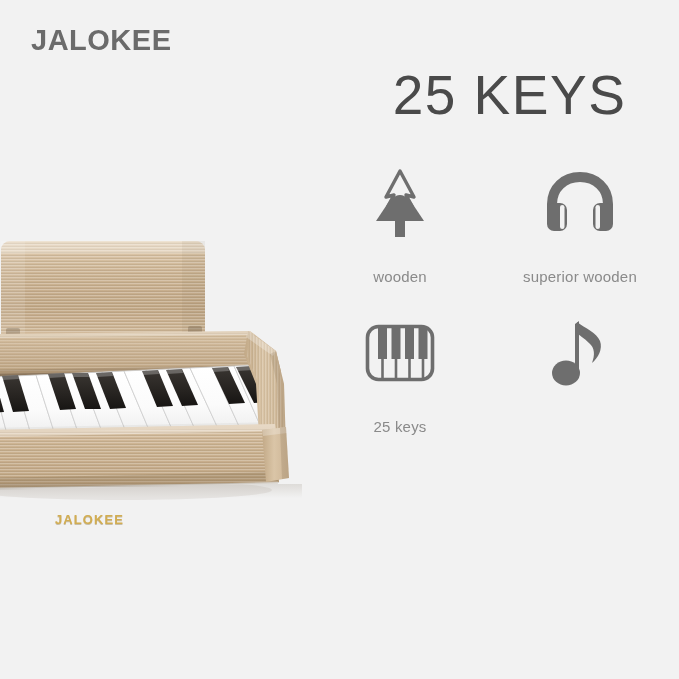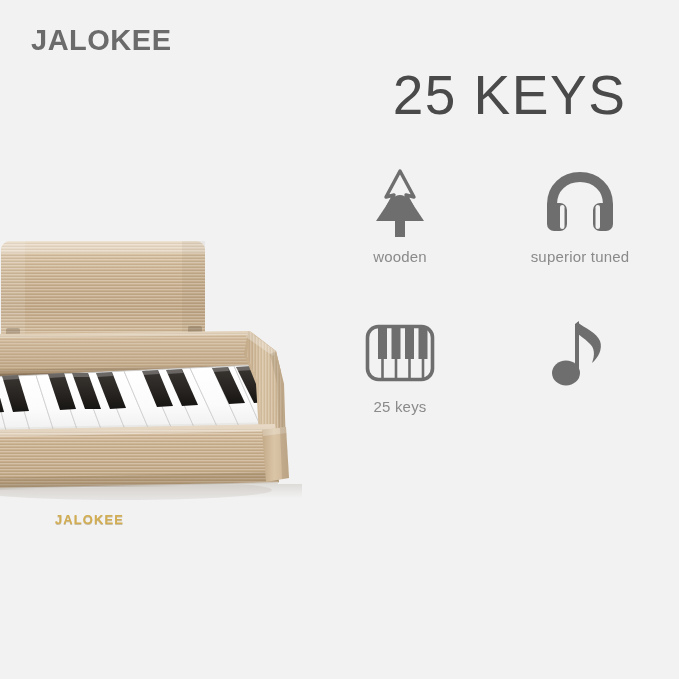--- a/index.html
+++ b/index.html
@@ -59,20 +59,21 @@
     display: grid;
     grid-template-columns: 1fr 1fr;
     grid-template-rows: 1fr 1fr 1fr;
   }
   .feature {
     display: flex;
     flex-direction: column;
     align-items: center;
     justify-content: flex-start;
     padding-top: 4px;
+    gap: 20px;
   }
   .feature-icon {
     height: 78px;
     display: flex;
     align-items: center;
     justify-content: center;
   }
   .feature-icon svg { display: block; }
   .feature-label {
     margin-top: 6px;
@@ -311,21 +312,21 @@
     <div class="feature">
       <div class="feature-icon">
         <svg width="74" height="66" viewBox="0 0 74 66" xmlns="http://www.w3.org/2000/svg">
           <path d="M9 46 V34 C9 18 21 7 37 7 C53 7 65 18 65 34 V46" fill="none" stroke="#6e6e6e" stroke-width="10" stroke-linecap="round"></path>
           <rect x="4" y="33" width="20" height="28" rx="7" fill="#6e6e6e"></rect>
           <rect x="50" y="33" width="20" height="28" rx="7" fill="#6e6e6e"></rect>
           <rect x="17" y="35" width="4.5" height="24" rx="2.2" fill="#f2f2f2"></rect>
           <rect x="52.5" y="35" width="4.5" height="24" rx="2.2" fill="#f2f2f2"></rect>
         </svg>
       </div>
-      <div class="feature-label">superior tuned</div>
+      <div class="feature-label">superior wooden</div>
     </div>
 
     <div class="feature">
       <div class="feature-icon">
         <svg width="72" height="60" viewBox="0 0 72 60" xmlns="http://www.w3.org/2000/svg">
           <rect x="3.5" y="3.5" width="65" height="53" rx="11" fill="none" stroke="#6e6e6e" stroke-width="3.6"></rect>
           <g fill="#6e6e6e">
             <rect x="14" y="5" width="9" height="31"></rect>
             <rect x="27.5" y="5" width="9" height="31"></rect>
             <rect x="41" y="5" width="9" height="31"></rect>

